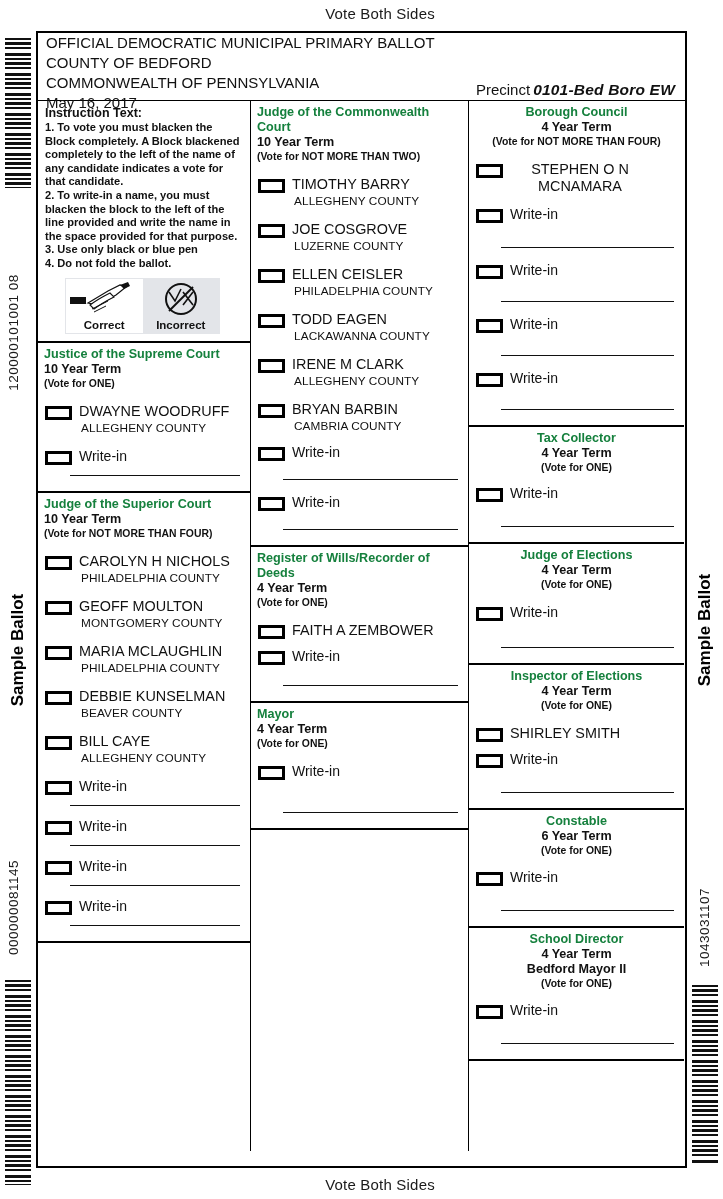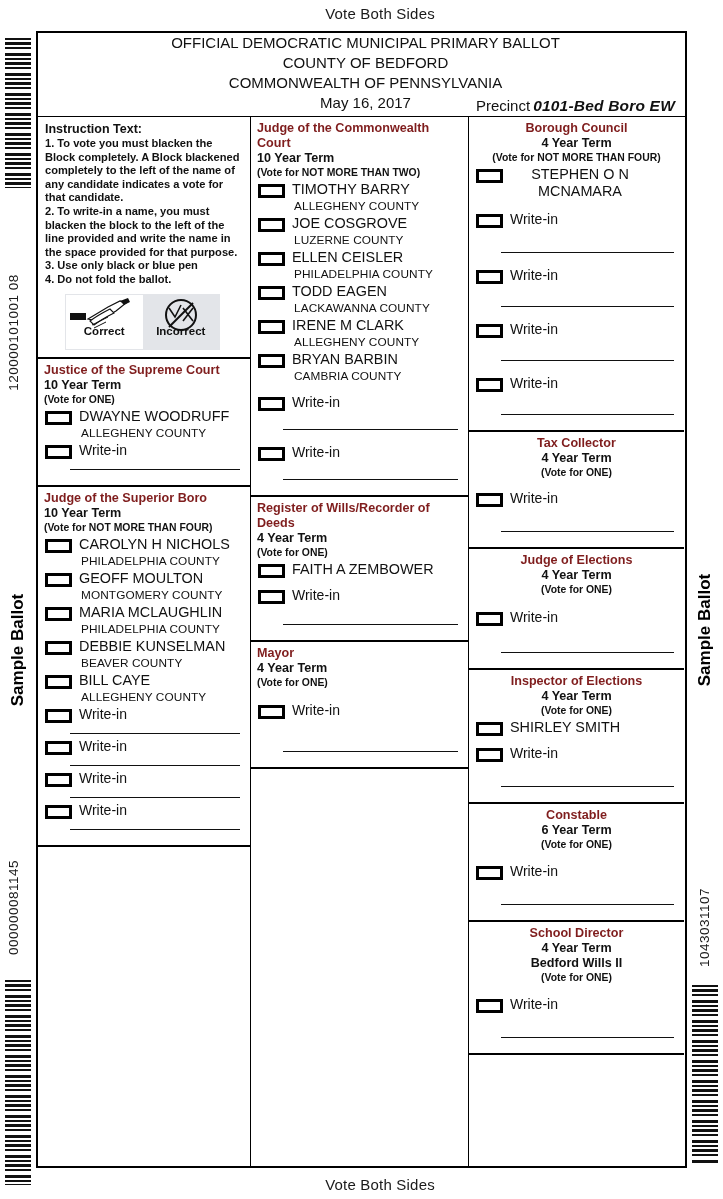--- a/index.html
+++ b/index.html
@@ -48,21 +48,21 @@
 
   
   #ballot {
     position:absolute; left:36px; top:31px;
     width:651px; height:1137px;
     border:2.5px solid #000;
     background:#fff;
   }
 
   
-  #hdr { position:relative; height:84px; border-bottom:1.5px solid #000;text-align:center; }
+  #hdr { position:relative; height:68px; border-bottom:1.5px solid #000; }
   #hdr .line {
     font-size:14.5px; line-height:20px;
     padding-left:8px; color:#111; white-space:nowrap;
   }
   #hdr .line.big { font-size:15px; }
   #precinct-row {
     position:absolute; right:10px; bottom:1px;
     display:flex; align-items:baseline; gap:3px;
   }
   #precinct-label { font-size:15px; }
@@ -74,25 +74,25 @@
 
   
   #cols { display:flex; height:1050px; }
   .col { position:relative; }
   #col-left   { width:213px; border-right:1.5px solid #000; }
   #col-mid    { width:218px; border-right:1.5px solid #000; }
   #col-right  { width:215px;text-align:center; }
 
   .contest { border-bottom:2px solid #000; padding:4px 6px 5px 6px; position:relative; }
   .contest.last { border-bottom:none; }
-  .contest .office { font-size:12.6px; font-weight:bold; line-height:15px; color:#7f1d1d; }
+  .contest .office { font-size:12.6px; font-weight:bold; line-height:15px; color:#15803d; }
   .contest .term   { font-size:12.6px; font-weight:bold; line-height:15px; color:#111; }
   .contest .votefor{ font-size:10.4px; font-weight:bold; line-height:14px; color:#111; }
 
-  .cand { display:flex; align-items:flex-start; margin-top:1px; }
+  .cand { display:flex; align-items:flex-start; margin-top:12px; }
   .vbox {
     flex:0 0 auto;
     width:27px; height:14px;
     border:3px solid #000;
     background:#fff;
     margin:3px 7px 0 1px;
   }
   .cand-name {
     font-size:14.4px; line-height:17px; color:#111;
     letter-spacing:0px;
@@ -120,21 +120,21 @@
     position:relative;
     border:1px solid #e3e5e9;
   }
   .howto .half {
     width:50%; height:100%;
     display:flex; flex-direction:column;
     align-items:center; justify-content:flex-end;
     position:relative;
   }
   .howto .half.correct { background:#fff; }
-  .howto .cap { font-size:11.5px; font-weight:bold; color:#111; padding-bottom:12px; }
+  .howto .cap { font-size:11.5px; font-weight:bold; color:#111; padding-bottom:2px; }
   .howto svg { position:absolute; top:2px; left:50%; transform:translateX(-50%); }
 
   .blankfill { }
 </style>
 </head>
 <body>
 
 <div class="banner" id="banner-top">Vote Both Sides</div>
 <div class="banner" id="banner-bottom">Vote Both Sides</div>
 
@@ -213,21 +213,21 @@
 
         <div class="cand">
           <div class="vbox"></div>
           <div class="cand-name wi">Write-in</div>
         </div>
         <div class="wline"></div>
         <div class="spacer-sm"></div>
       </div>
 
       <div class="contest last" style="border-bottom:2px solid #000;">
-        <div class="office">Judge of the Superior Boro</div>
+        <div class="office">Judge of the Superior Court</div>
         <div class="term">10 Year Term</div>
         <div class="votefor">(Vote for NOT MORE THAN FOUR)</div>
 
         <div class="cand">
           <div class="vbox"></div>
           <div class="cand-name">CAROLYN H NICHOLS</div>
         </div>
         <div class="county">PHILADELPHIA COUNTY</div>
 
         <div class="cand">
@@ -460,21 +460,21 @@
           <div class="vbox"></div>
           <div class="cand-name wi">Write-in</div>
         </div>
         <div class="wline" style="margin-top:24px;"></div>
         <div class="spacer-sm"></div>
       </div>
 
       <div class="contest">
         <div class="office">School Director</div>
         <div class="term">4 Year Term</div>
-        <div class="term">Bedford Wills II</div>
+        <div class="term">Bedford Mayor II</div>
         <div class="votefor">(Vote for ONE)</div>
         <div class="cand" style="margin-top:11px;">
           <div class="vbox"></div>
           <div class="cand-name wi">Write-in</div>
         </div>
         <div class="wline" style="margin-top:24px;"></div>
         <div class="spacer-sm"></div>
       </div>
 
       <div class="blankfill"></div>

